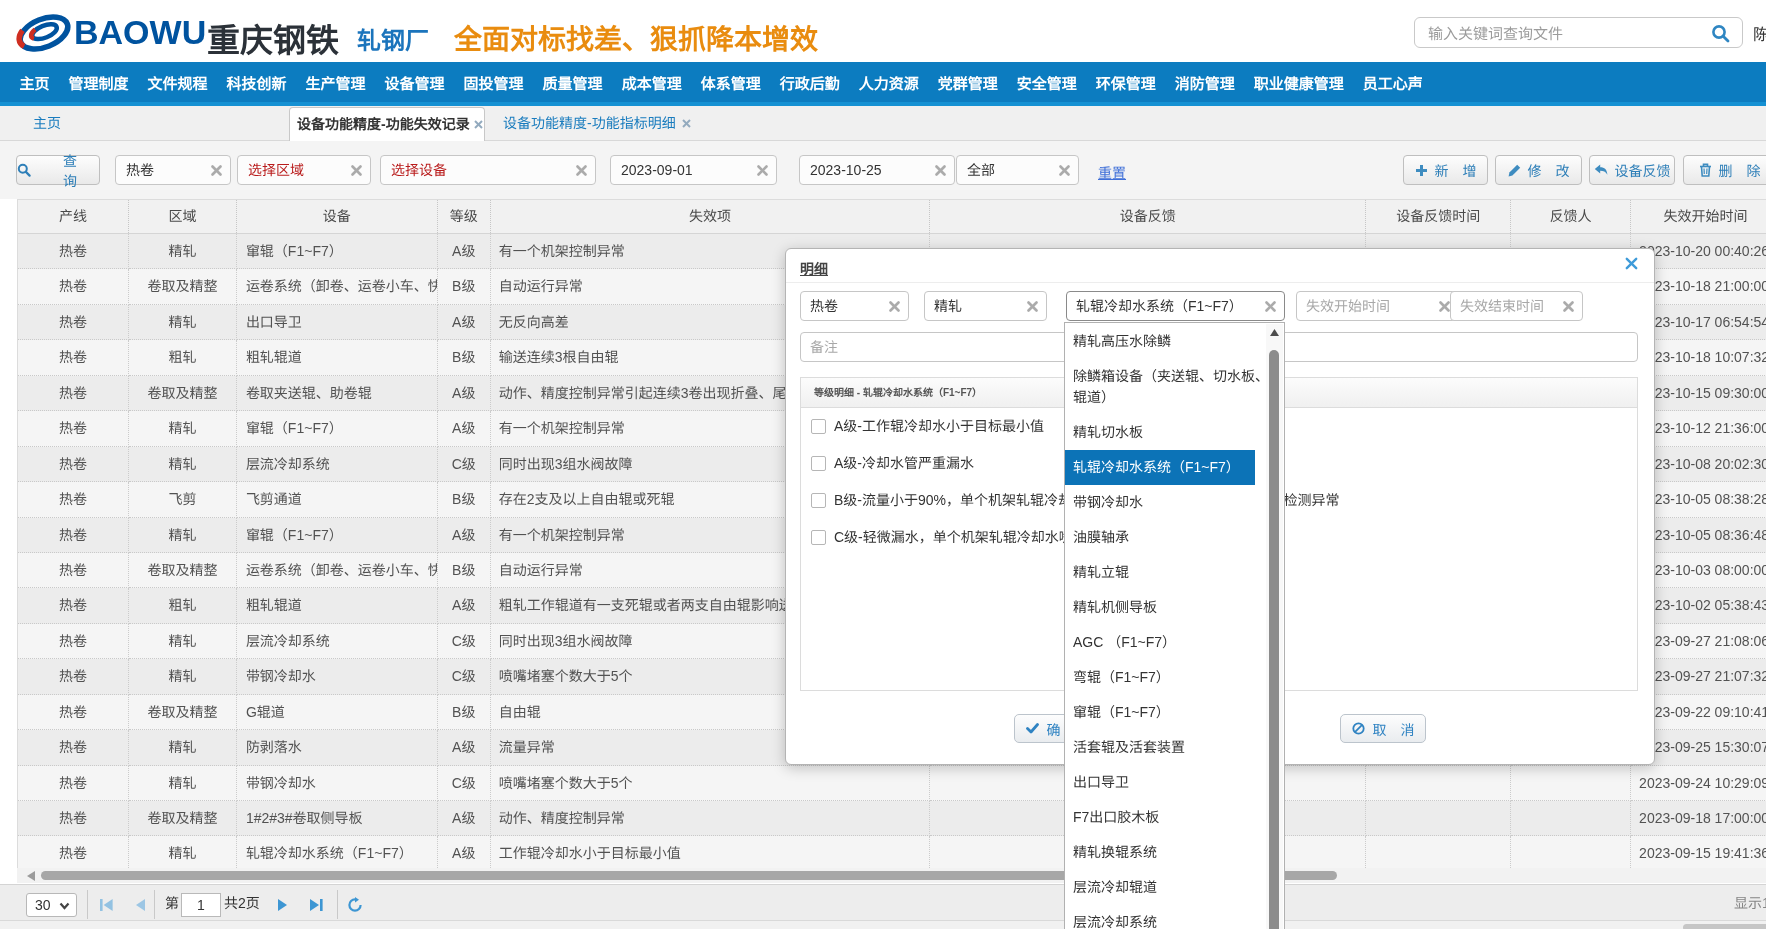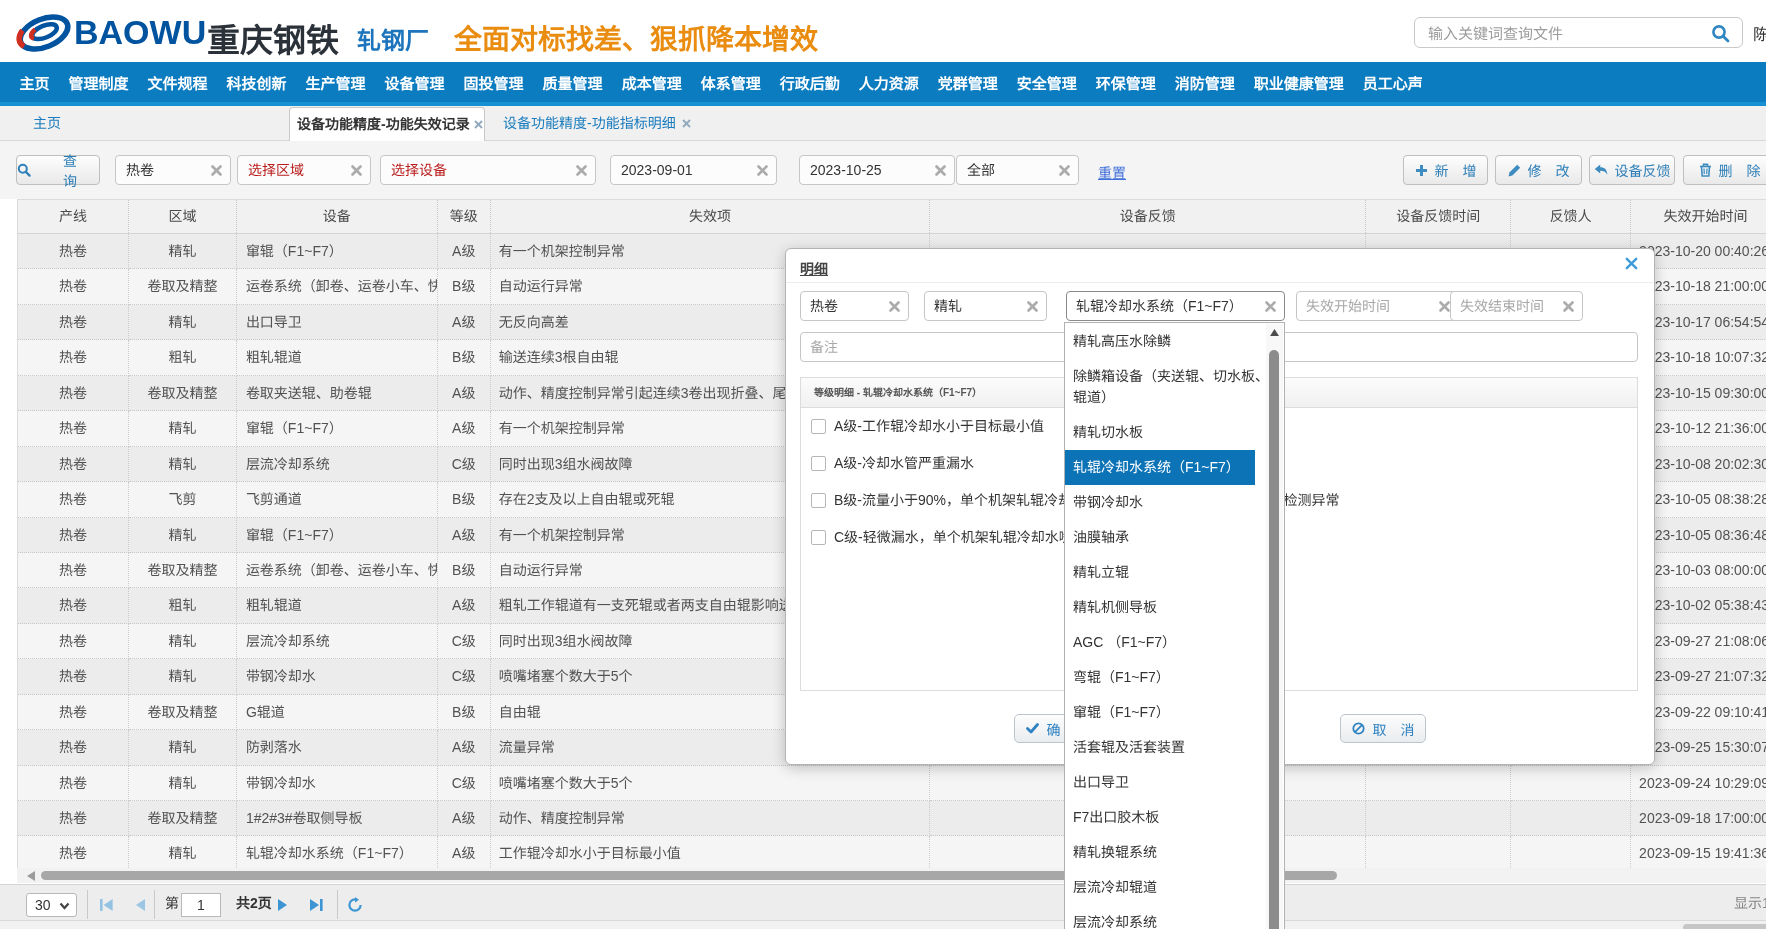--- a/index.html
+++ b/index.html
@@ -555,21 +555,21 @@
         </svg>
       </div>
     <div class="pg-ico" style="left:130px;">
         <svg width="11" height="14" viewBox="0 0 11 14">
           <polygon points="10,1 10,13 1,7" fill="#9cc6e4"></polygon>
         </svg>
       </div>
     <div class="pg-sep" style="left:154px;"></div>
     <span class="pg-label" style="left:165px;">第</span>
     <input class="pg-input" value="1" style="">
-    <span class="pg-label" style="left:236px;font-weight:bold;">共2页</span>
+    <span class="pg-label" style="left:224px;">共2页</span>
     <div class="pg-ico" style="left:272px;">
         <svg width="11" height="14" viewBox="0 0 11 14">
           <polygon points="1,1 1,13 10,7" fill="#3d96d3"></polygon>
         </svg>
       </div>
     <div class="pg-ico" style="left:306px;">
         <svg width="15" height="14" viewBox="0 0 15 14">
           <polygon points="1,1 1,13 10,7" fill="#3d96d3"></polygon>
           <rect x="11" y="1" width="2.6" height="12" fill="#3d96d3"></rect>
         </svg>

